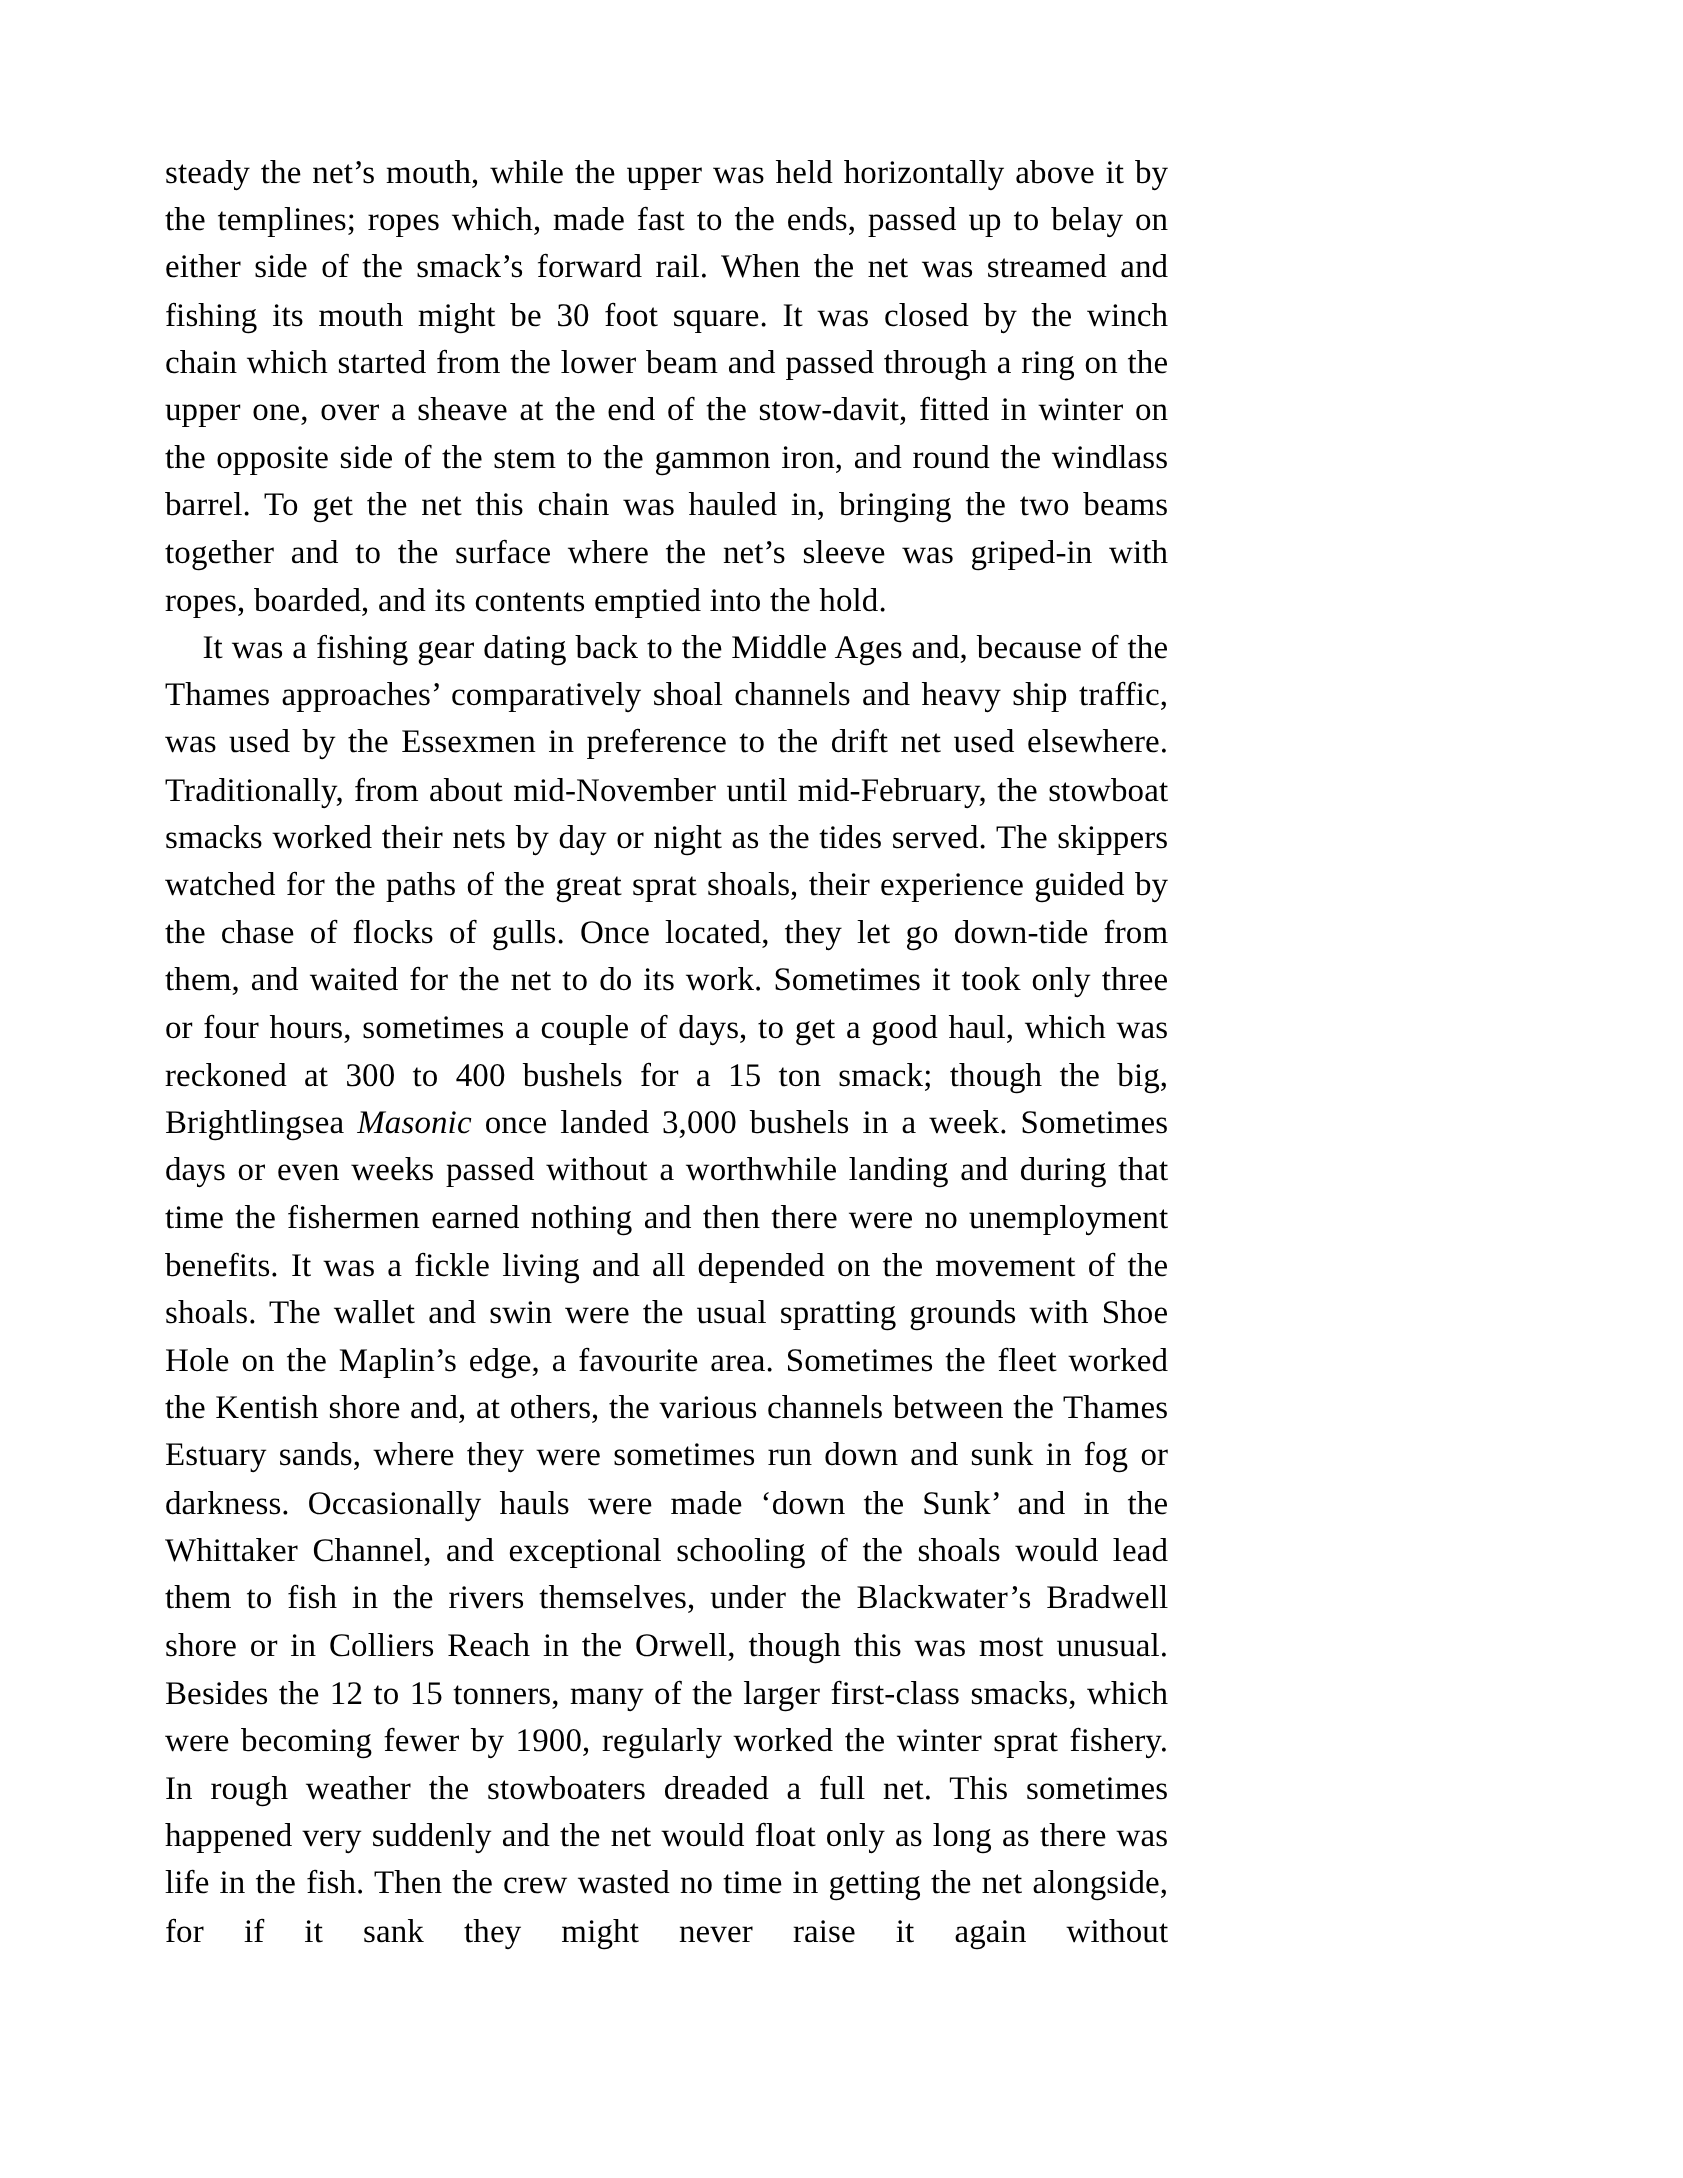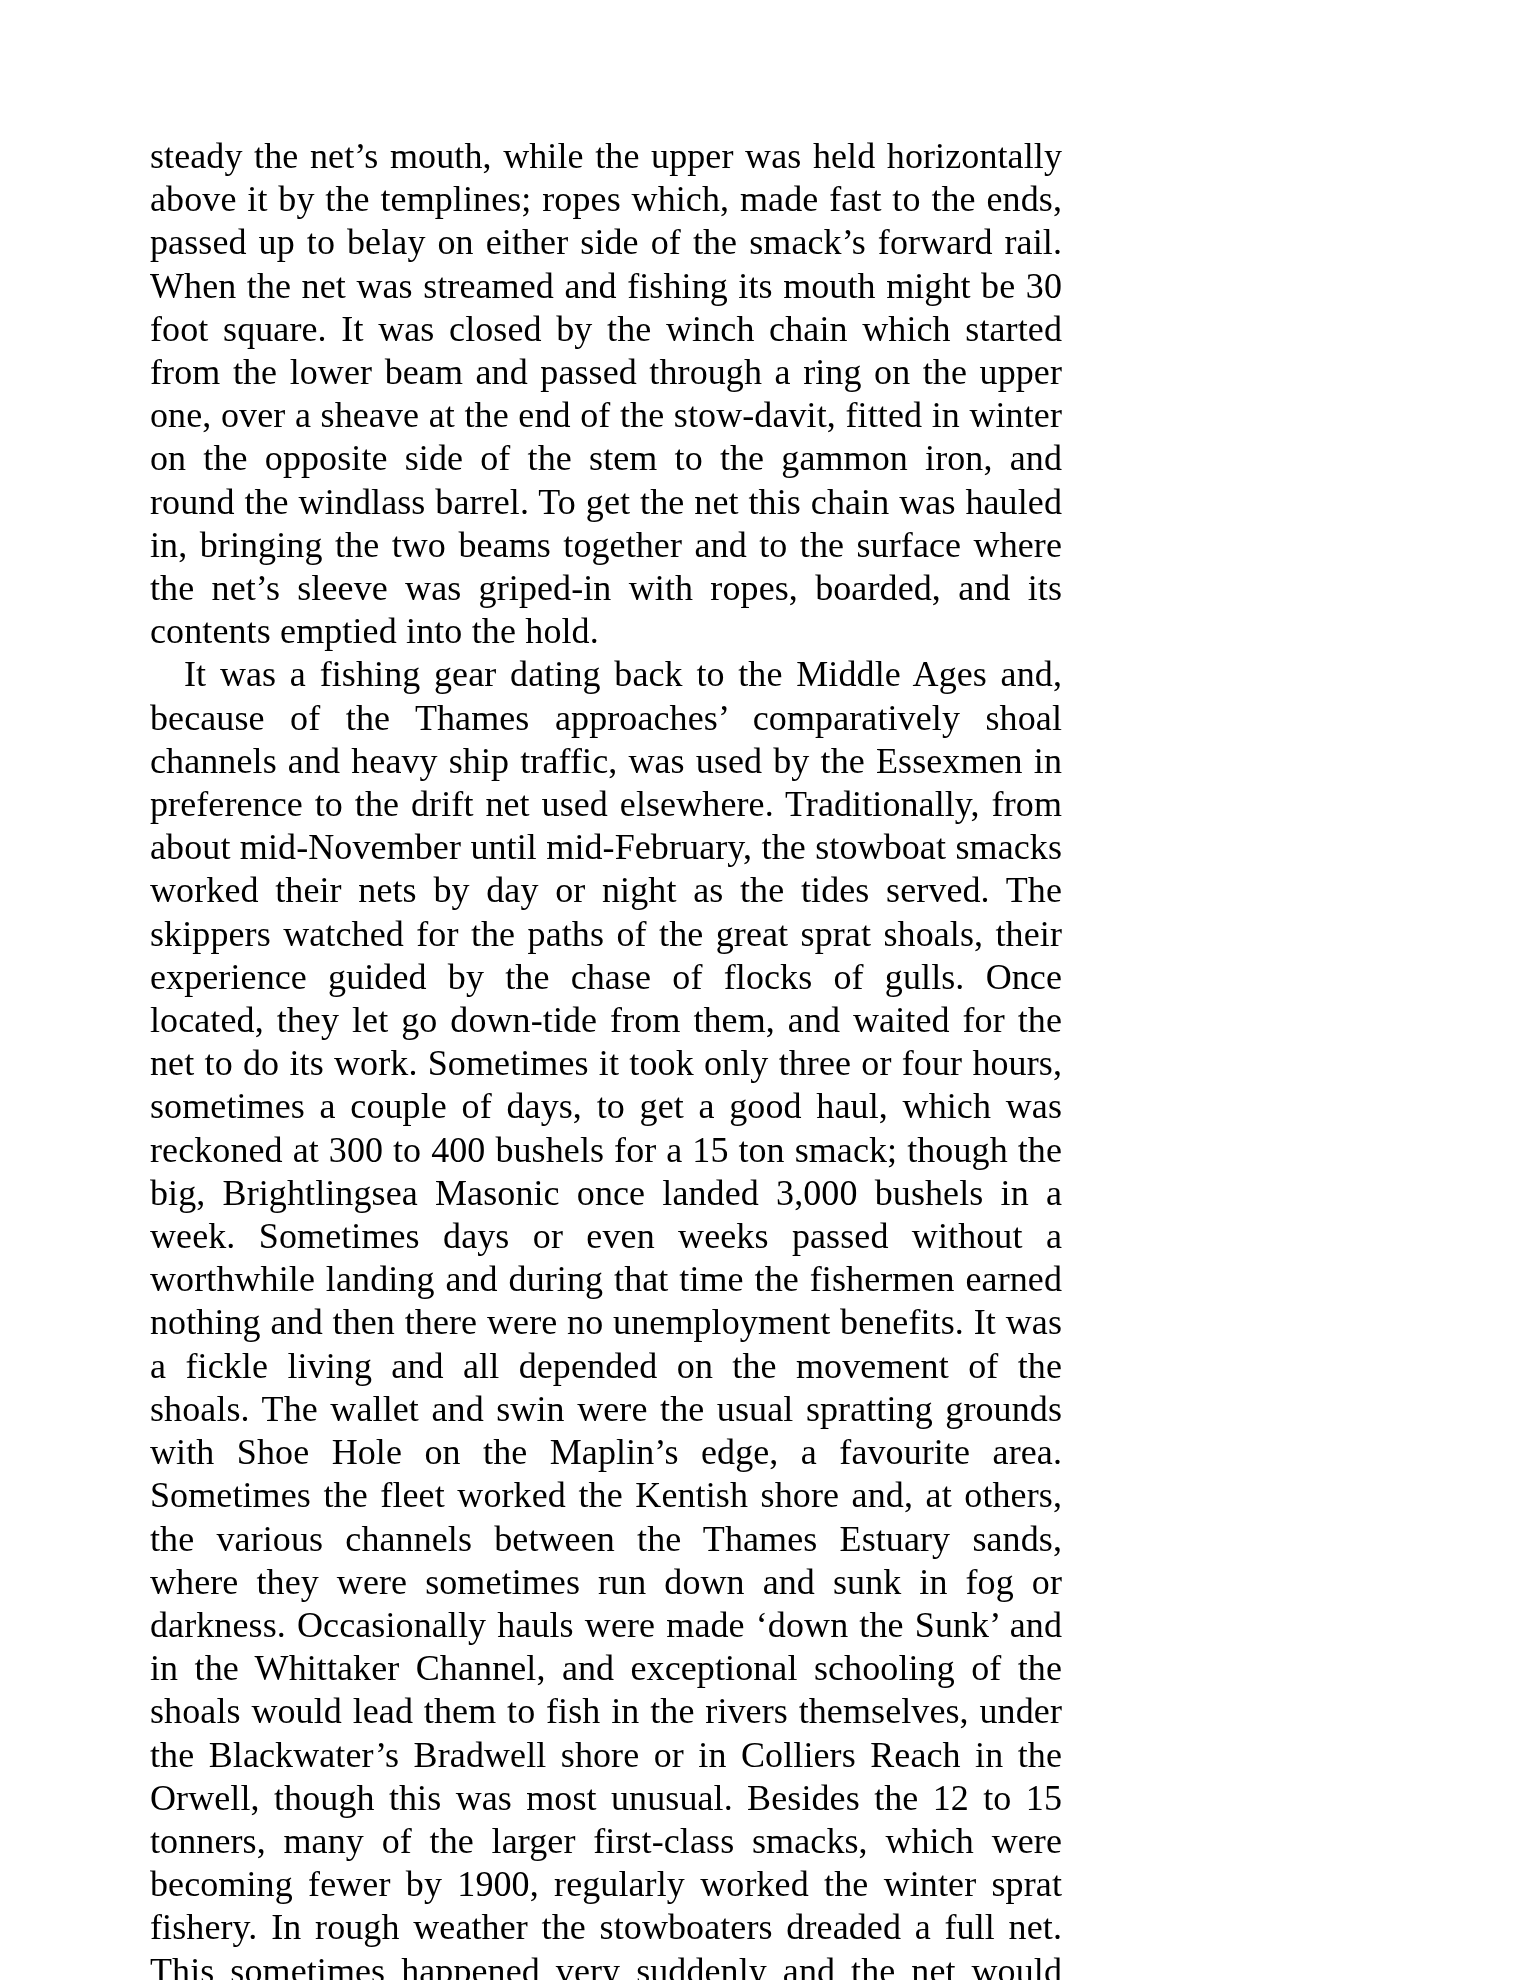--- a/index.html
+++ b/index.html
@@ -22,33 +22,34 @@
     box-sizing: border-box;
   }
   .text-column {
     position: absolute;
     left: 150px;
     top: 135px;
     width: 912px;
   }
   .para {
     margin: 0;
-    font-size: 36px;
+    font-size: 30px;
     line-height: 43.2px;
     text-align: justify;
     text-justify: inter-word;
     letter-spacing: 0.1px;
     word-spacing: 0.2px;
     hyphens: none;
     -webkit-hyphens: none;
   }
   .para.indent {
     text-indent: 34px;
   }
   .para .it {
+    font-style: italic;
   }
   
   .para.continues::after {
     content: "";
     display: inline-block;
     width: 100%;
     height: 0;
   }
 </style>
 </head>

